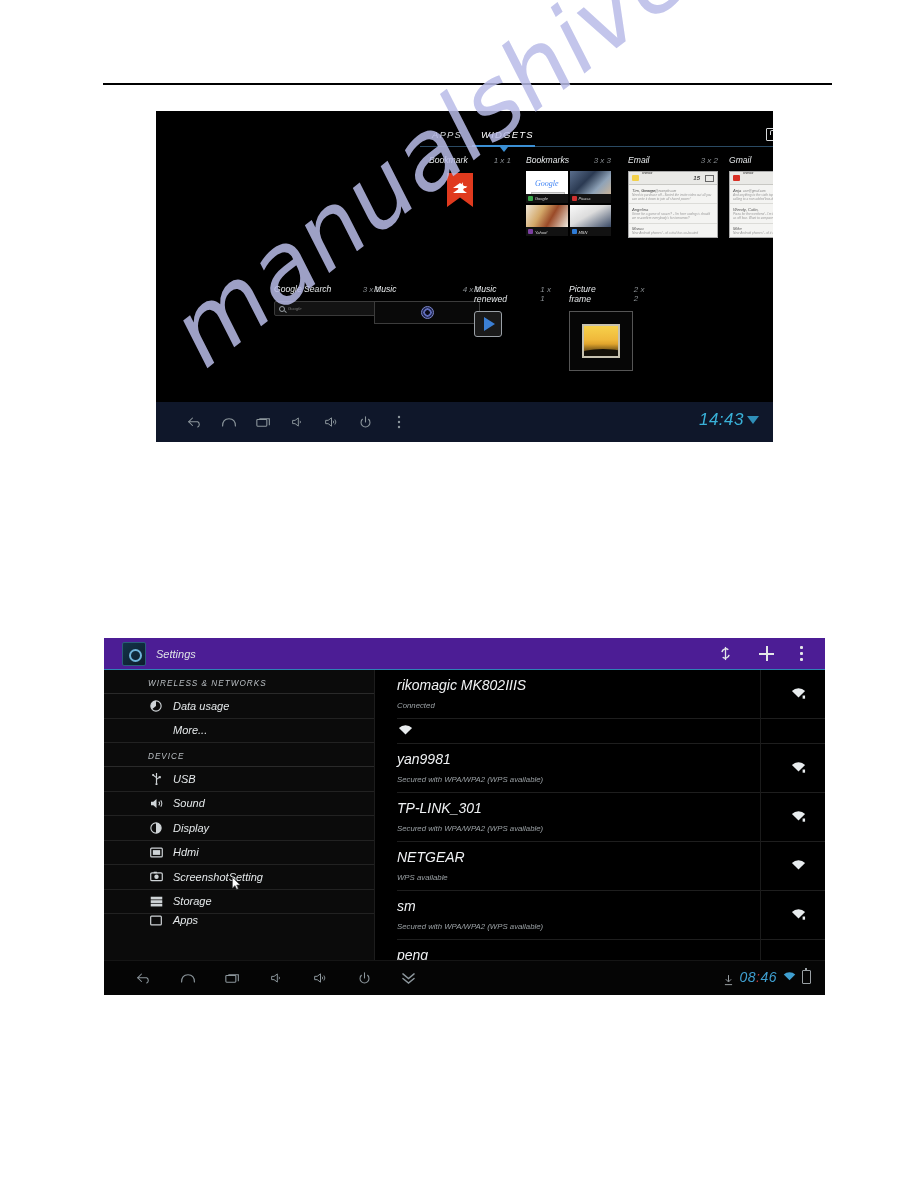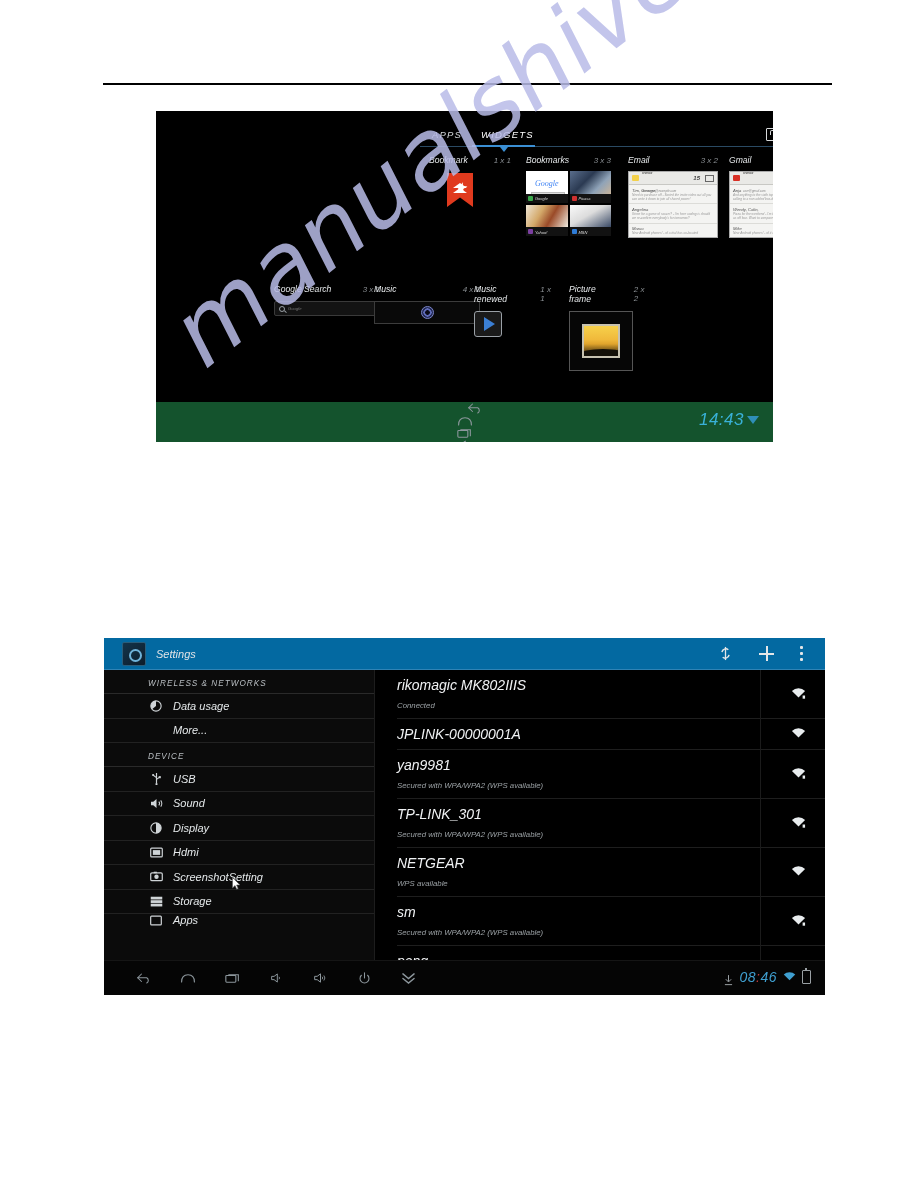--- a/index.html
+++ b/index.html
@@ -183,22 +183,22 @@
     background:linear-gradient(#f7d14b 0%,#f0b93b 45%,#e0a42c 60%,#1a1208 100%);
     position:relative;overflow:hidden;
   }
   .pf-inner:after{
     content:"";position:absolute;left:-4px;bottom:-3px;width:46px;height:10px;
     background:#141008;border-radius:50% 50% 0 0;
   }
 
   
   .navbar{
-    position:absolute;left:0;bottom:0;width:617px;height:40px;background:#14532d;
-    display:flex;align-items:center;flex-direction:column;
+    position:absolute;left:0;bottom:0;width:617px;height:40px;background:#0f172a;
+    display:flex;align-items:center;
   }
   .nav-ico{
     width:34px;height:26px;display:flex;align-items:center;justify-content:center;
     color:#8d979d;
   }
   .nav-ico svg{display:block;}
   .clock{
     position:absolute;right:14px;top:8px;display:flex;align-items:center;gap:3px;
   }
   .clock .t{font-size:17px;color:#39b1d8;letter-spacing:.5px;font-family:"Liberation Sans",sans-serif;}
@@ -206,21 +206,21 @@
     width:0;height:0;border-left:6px solid transparent;border-right:6px solid transparent;
     border-top:8px solid #2f8fb8;
   }
 
   
   .shot2{
     position:absolute;left:104px;top:638px;width:721px;height:357px;
     background:#000;z-index:3;overflow:hidden;
   }
   .s-appbar{
-    position:relative;height:31px;background:#0369a1;display:flex;align-items:center;
+    position:relative;height:31px;background:#4c1d95;display:flex;align-items:center;
     border-bottom:1.5px solid #2f83b5;
   }
   .s-icon-box{
     margin-left:18px;width:22px;height:22px;border:1px solid #2a5d7a;
     background:linear-gradient(140deg,#13344a,#0d1d2b);position:relative;border-radius:2px;
   }
   .s-icon-box:after{
     content:"";position:absolute;left:6px;top:6px;width:9px;height:9px;border-radius:50%;
     border:2px solid #6fb2d8;
   }
@@ -652,23 +652,20 @@
           </span>
           <span class="wifi">
             <svg width="15" height="12" viewBox="0 0 16 12">
                 <path d="M8 9.6 L1 2.8 A10 10 0 0 1 15 2.8 Z" fill="#e8ecee"></path>
                 <rect x="12.4" y="7.6" width="2.6" height="3.4" fill="#e8ecee"></rect>
               </svg>
           </span>
         </div>
 
         <div class="s-net">
-          <span class="txt">
-            <span class="nm">JPLINK-00000001A</span>
-          </span>
           <span class="wifi">
             <svg width="15" height="12" viewBox="0 0 16 12">
                 <path d="M8 9.6 L1 2.8 A10 10 0 0 1 15 2.8 Z" fill="#e8ecee"></path>
               </svg>
           </span>
         </div>
 
         <div class="s-net">
           <span class="txt">
             <span class="nm">yan9981</span><br>

